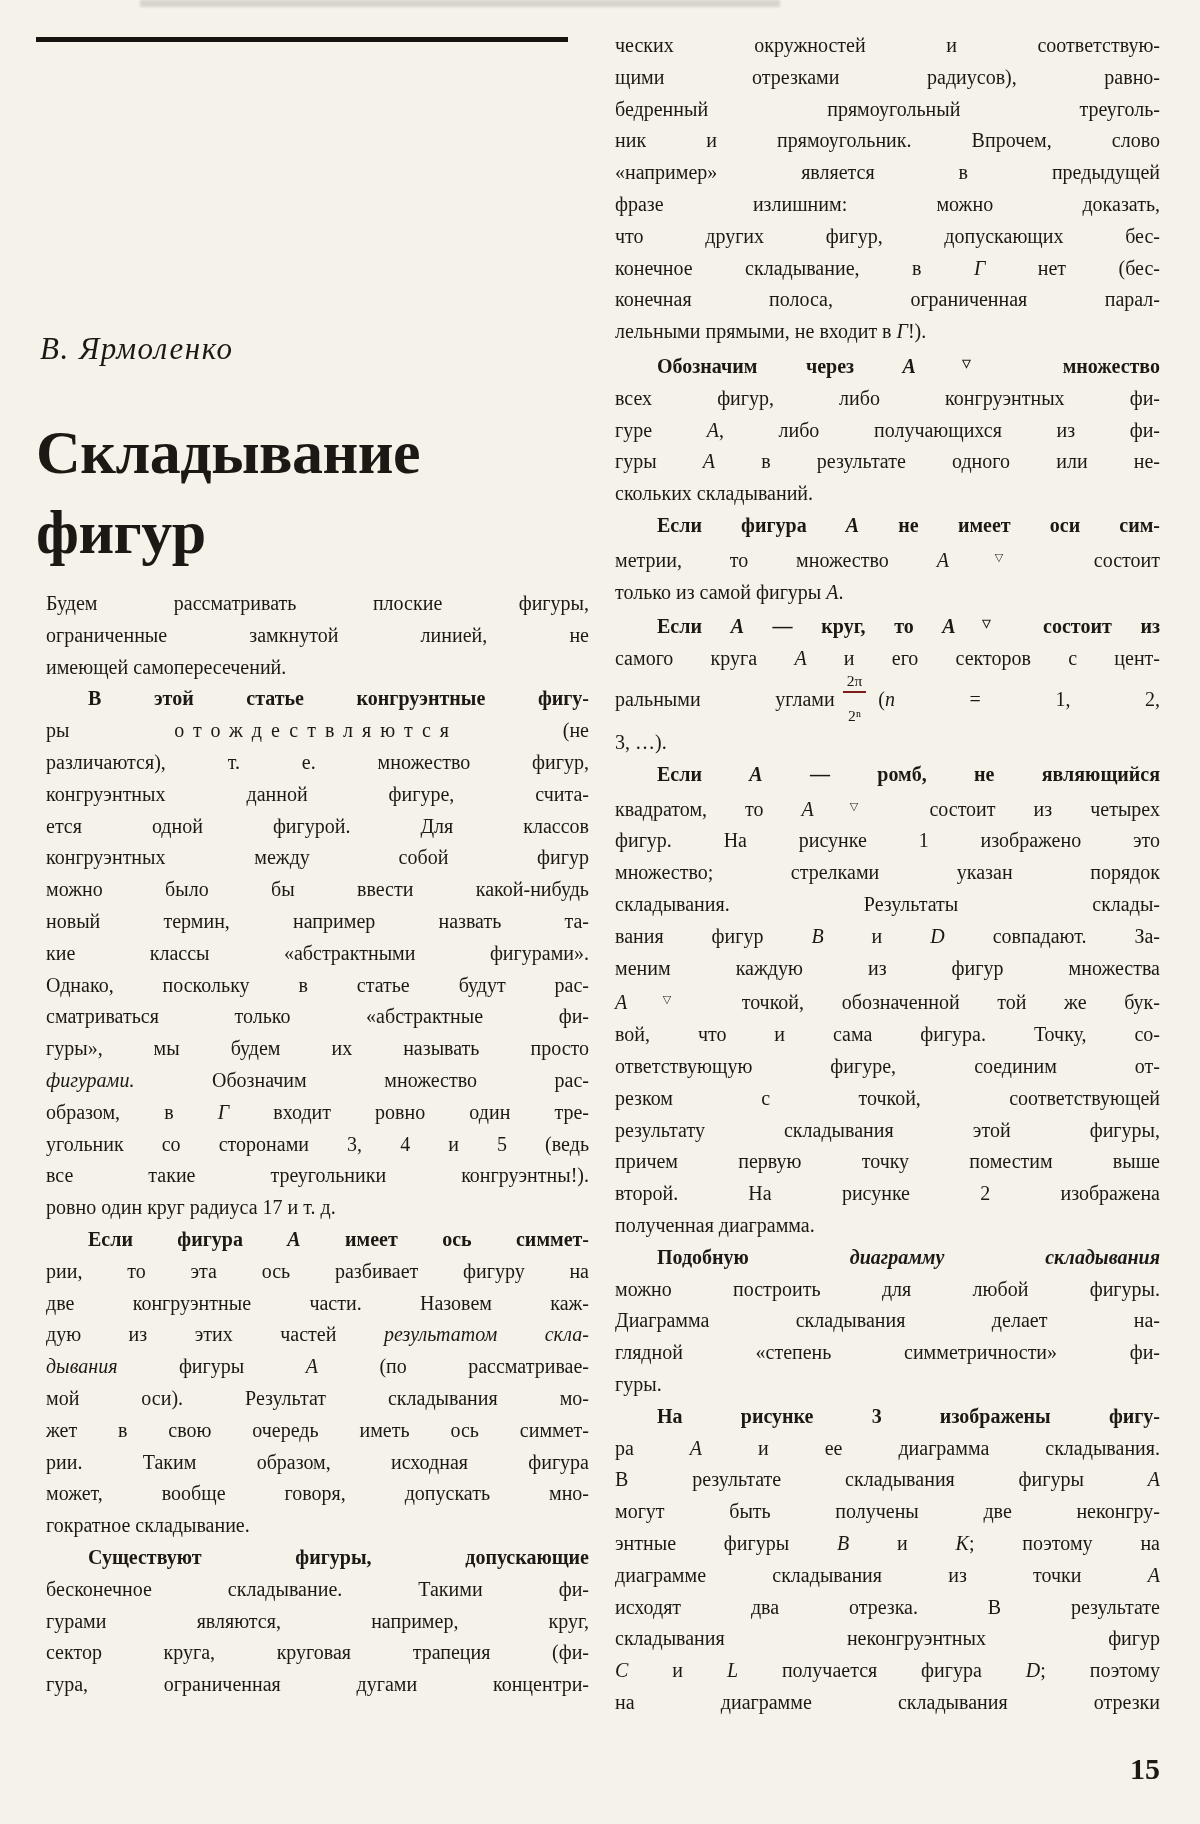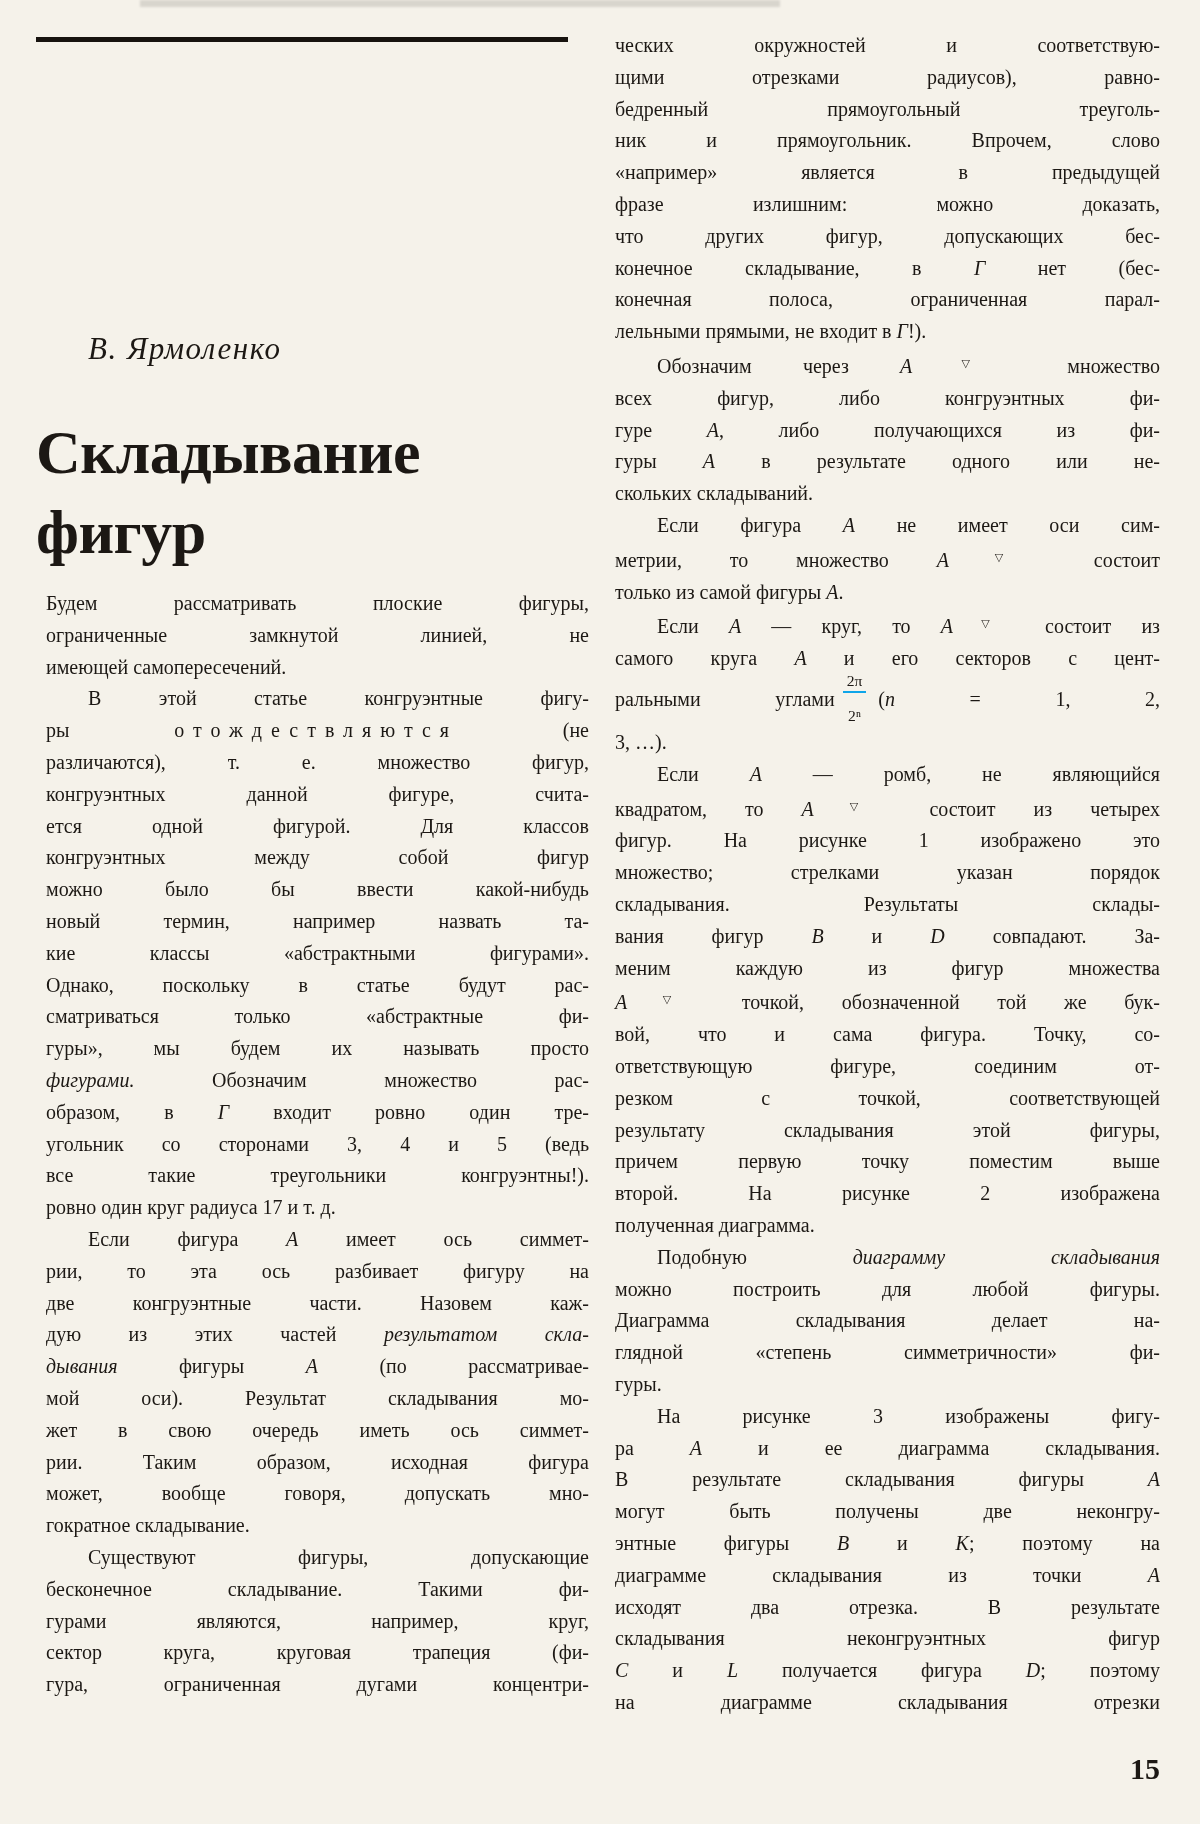--- a/index.html
+++ b/index.html
@@ -14,46 +14,46 @@
   .page::before{ 
     content:"";position:absolute;left:140px;top:0;width:640px;height:7px;
     background:rgba(90,85,75,0.18);filter:blur(1px);
   }
   .toprule{
     position:absolute;left:36px;top:37px;width:532px;height:5px;
     background:#17130f;
   }
   .author{
     position:absolute;left:40px;top:331px;
-    font-style:italic;font-size:31px;letter-spacing:1.5px;white-space:nowrap;margin-left:48px;
+    font-style:italic;font-size:31px;letter-spacing:1.5px;white-space:nowrap;
   }
   .title{
     position:absolute;left:36px;top:372px;
     font-weight:bold;font-size:62px;line-height:80px;letter-spacing:-0.5px;
     white-space:nowrap;
     margin-top:40px;
   }
   .col{
     position:absolute;
     font-size:20px;line-height:31.8px;
   }
   .col-left{left:46px;top:588px;width:543px;}
   .col-right{left:615px;top:30px;width:545px;}
   .line{text-align:justify;text-align-last:justify;}
   .line.end{text-align-last:left;}
-  .line.indent{text-indent:42px;}
+  .line.indent{text-indent:42px;font-weight:bold;}
   .it{font-style:italic;}
   .lsp{letter-spacing:0.45em;}
   .sup{font-size:0.55em;vertical-align:0.55em;margin-left:3px;}
   .frac{
     display:inline-flex;flex-direction:column;align-items:center;
     vertical-align:middle;font-size:0.78em;line-height:1.12;
     margin:0 12px 0 8px;transform:translateY(-3px);
   }
-  .frac .num{border-bottom:2px solid #0ea5e9;padding:0 4px 1px;}
+  .frac .num{border-bottom:2px solid #7f1d1d;padding:0 4px 1px;}
   .frac .den{padding-top:14px;}
   .pageno{
     position:absolute;left:1130px;top:1752px;
     font-weight:bold;font-size:30px;
   }
 </style>
 </head>
 <body>
 
 <div class="page">

